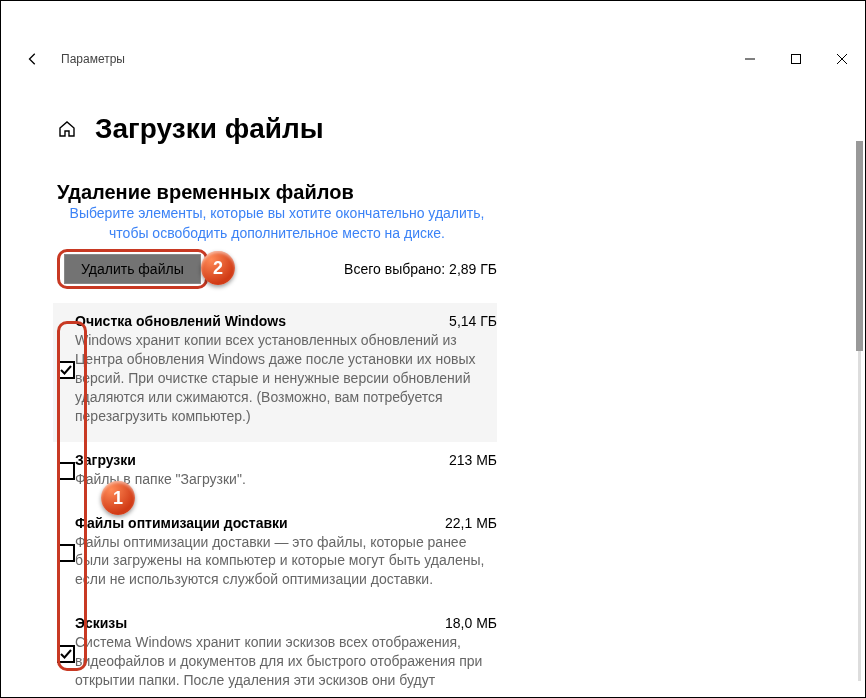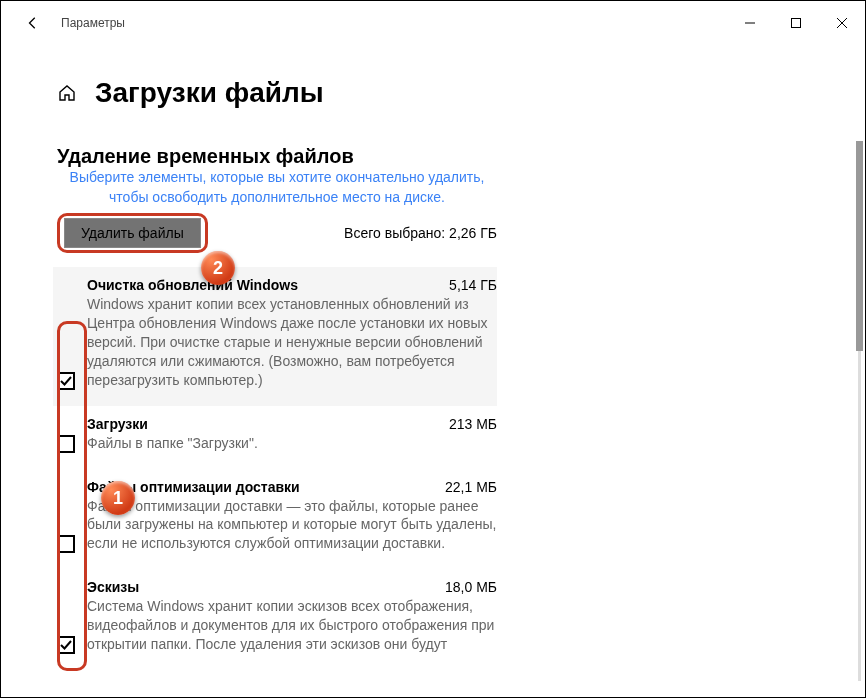--- a/index.html
+++ b/index.html
@@ -10,20 +10,21 @@
   height: 698px;
   position: relative;
   overflow: hidden;
   border: 1px solid #000;
 }
 .titlebar {
   display: flex;
   align-items: center;
   height: 44px;
   padding-left: 16px;
+  margin-top: 36px;
 }
 .back-btn {
   width: 32px; height: 32px;
   display: flex; align-items: center; justify-content: center;
   cursor: pointer;
 }
 .back-btn svg { width: 14px; height: 14px; }
 .app-title {
   font-size: 12px;
   color: #444;
@@ -87,23 +88,22 @@
   padding: 2px 4px;
   display: inline-block;
 }
 .total {
   margin-left: auto;
   font-size: 14px;
 }
 .items { width: 440px; }
 .item {
   display: flex;
-  gap: 12px;
   padding: 10px 0 16px 0;
-  align-items: flex-end;
+  align-items: center;
 }
 .item.first { background: #f5f5f5; padding-left: 0; }
 .checkbox {
   width: 18px; height: 18px;
   border: 2px solid #000;
   margin-top: 2px;
   flex-shrink: 0;
   display: flex;
   align-items: center;
   justify-content: center;
@@ -212,21 +212,21 @@
   <p class="instruction">
     <span>Выберите элементы, которые вы хотите окончательно удалить,</span><br>
     <span>чтобы освободить дополнительное место на диске.</span>
   </p>
 
   <div class="actionbar">
     <span class="remove-btn-wrap">
       <button class="remove-btn">Удалить файлы</button>
     </span>
     <span class="total">
-      <span>Всего выбрано: </span><span>2,26 ГБ</span>
+      <span>Всего выбрано: </span><span>2,89 ГБ</span>
     </span>
   </div>
 
   <div class="items">
 
     <div class="item first" style="margin-left:-4px; padding-left:4px;">
       <div class="checkbox">
         <svg viewBox="0 0 12 12">
             <path d="M1 6 L4.5 9.5 L11 2" stroke="#000" stroke-width="2" fill="none"></path>
           </svg>

